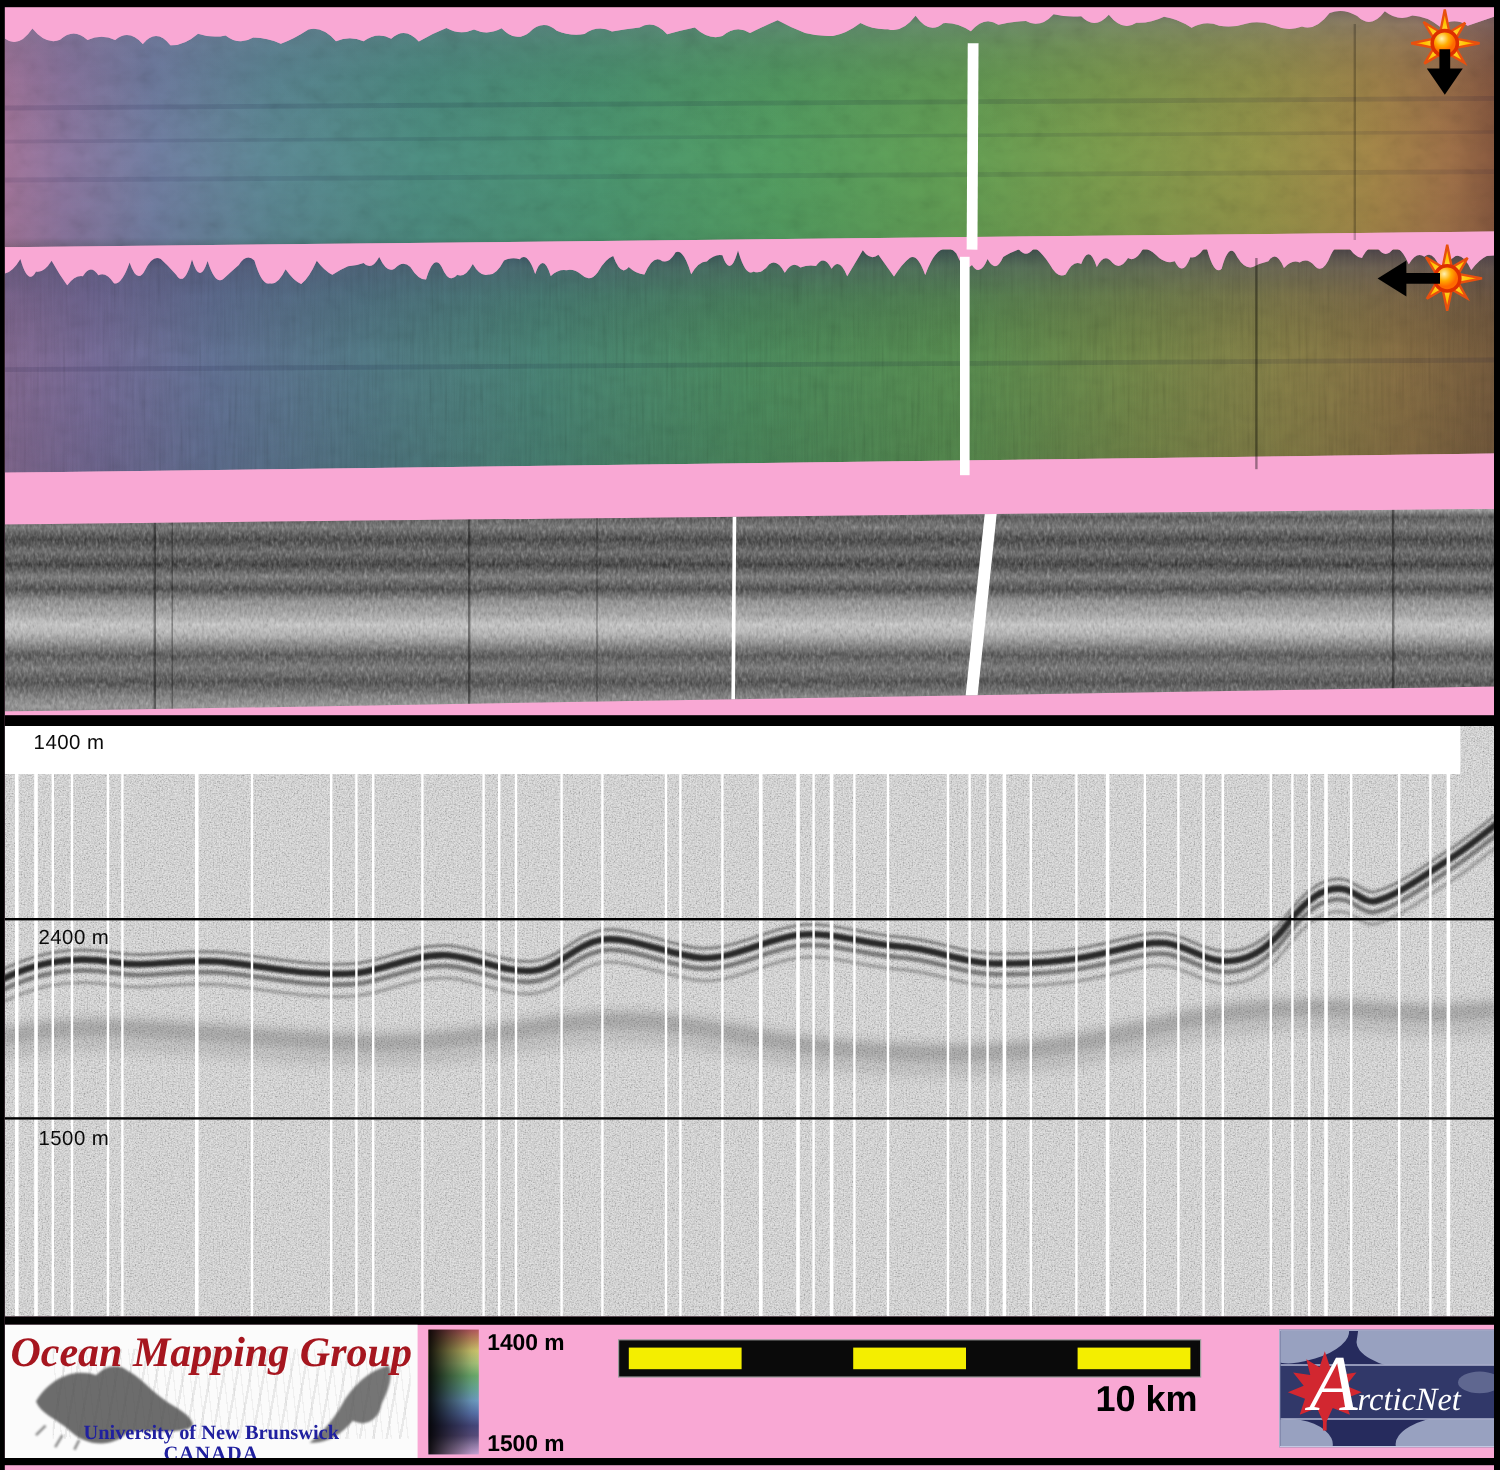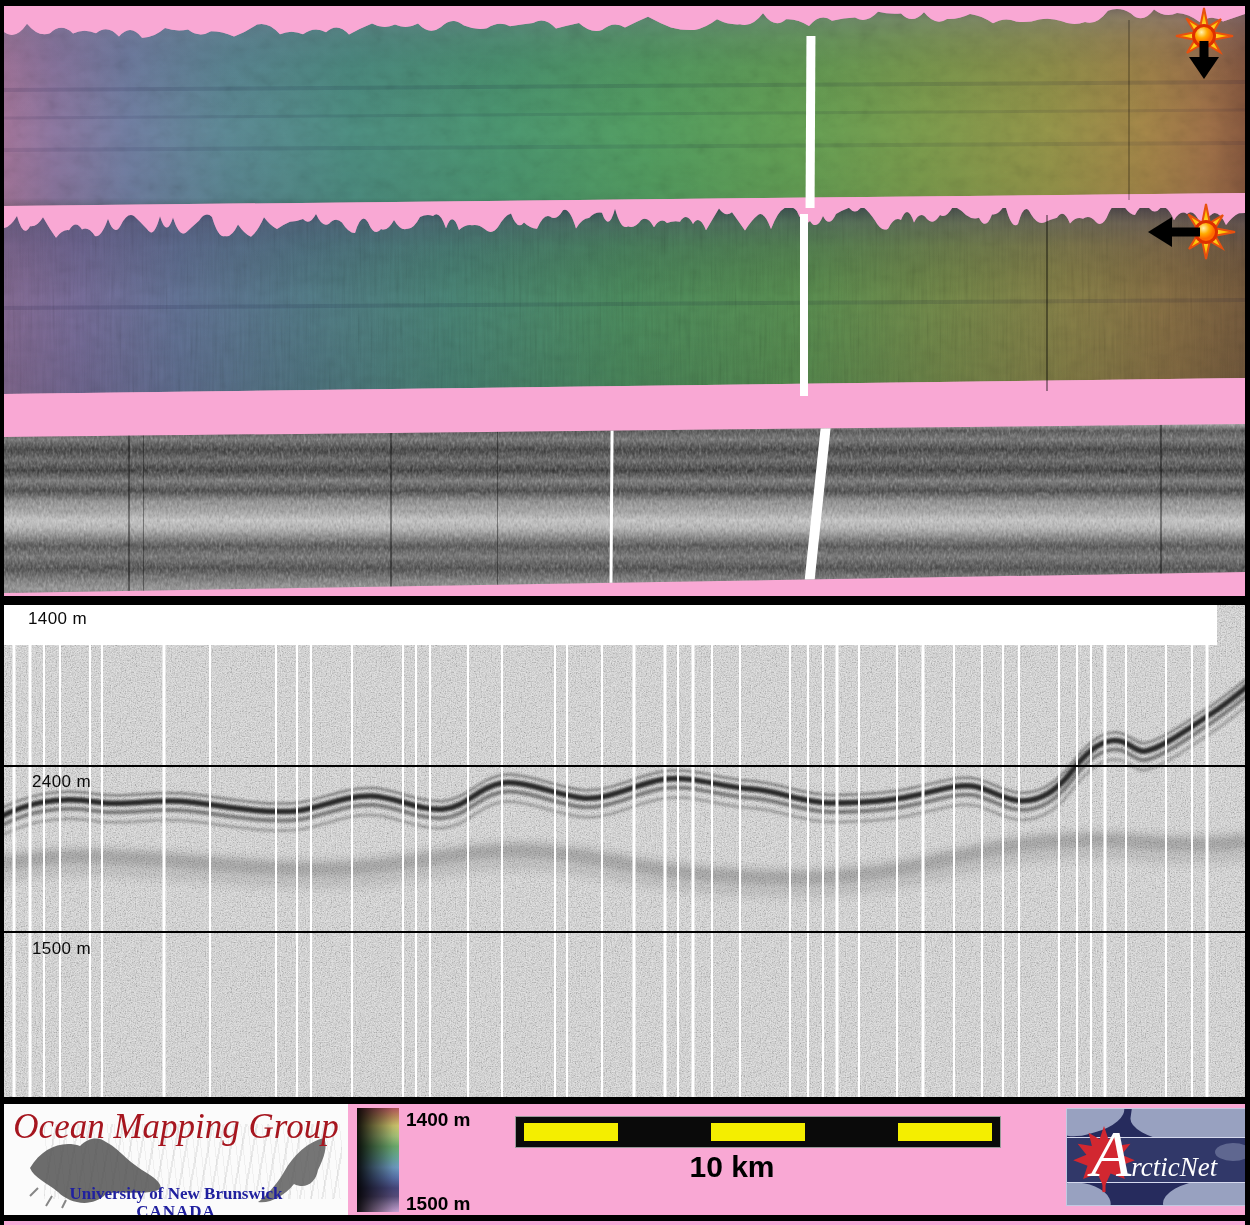--- a/index.html
+++ b/index.html
@@ -22,36 +22,36 @@
   
   .seis{position:absolute;left:4px;top:605px;width:1241px;height:492px;background:#d9d9d9}
   .whiteband{position:absolute;left:0;top:0;width:1213px;height:40px;background:#fff}
 
   
   .omg{position:absolute;left:4px;top:1104px;width:344px;height:111px;background:#fbfbfb;overflow:hidden}
   .omg-streaks{position:absolute;left:40px;top:20px;right:6px;bottom:16px;
     background:repeating-linear-gradient(100deg,rgba(140,140,140,.16) 0 2px,rgba(0,0,0,0) 2px 11px),
                repeating-linear-gradient(84deg,rgba(160,160,160,.12) 0 1px,rgba(0,0,0,0) 1px 7px)}
   .omg-title{position:absolute;left:0;top:3px;width:100%;text-align:center;
-    font-family:"Liberation Serif",serif;font-style:italic;font-weight:normal;font-size:35px;color:#a6161f}
+    font-family:"Liberation Serif",serif;font-style:italic;font-weight:bold;font-size:35px;color:#a6161f}
   .omg-sub{position:absolute;width:100%;text-align:center;font-family:"Liberation Serif",serif;
     font-weight:bold;color:#20209f;font-size:17px}
 
   .cbar{position:absolute;left:357px;top:1108px;width:42px;height:104px;
     background:linear-gradient(to right,rgba(0,0,0,.92),rgba(0,0,0,.5) 40%,rgba(0,0,0,.08) 85%,rgba(0,0,0,0)),
                linear-gradient(to bottom,#b5575e,#bd8a5c 8%,#cbc46c 17%,#a6c278 27%,#6cab6d 37%,
                  #67a795 47%,#6e9cc2 57%,#5872aa 67%,#46477c 77%,#584d7c 85%,#8f7aa6 92%,#c9a3d6)}
   .cb-lab{position:absolute;font-weight:bold;font-size:19px;color:#000}
 
   .sbar{position:absolute;left:518px;top:1119px;width:480px;height:26px;background:#0a0a0a;
         display:flex;align-items:stretch;padding:0 6px;box-sizing:border-box;
         box-shadow:0 0 0 2px #0a0a0a,0 0 0 3px #9a9a9a}
   .sbar .seg{flex:1}
   .sbar .seg.y{background:#f4ee00;margin:4px 0}
-  .sbar-label{position:absolute;left:492px;top:1150px;width:480px;text-align:center;
+  .sbar-label{position:absolute;left:518px;top:1150px;width:480px;text-align:right;
     font-weight:bold;font-size:30px;color:#000}
 
   .an{position:absolute;left:1066px;top:1108px;width:180px;height:98px;background:#262b5d;
       overflow:hidden;border:1px solid #c3c9e2;box-sizing:border-box}
   .an .land{position:absolute;background:#98a1c0}
   .an-band{position:absolute;left:0;right:0;top:28px;height:44px;background:#313869;
     border-top:1px solid #d5d9ee;border-bottom:1px solid #d5d9ee}
   .an-text{position:absolute;left:24px;top:0;height:94px;display:flex;align-items:baseline;
     color:#fff;font-family:"Liberation Serif",serif;font-style:italic;white-space:nowrap}
   .an-a{font-size:66px;line-height:90px}

